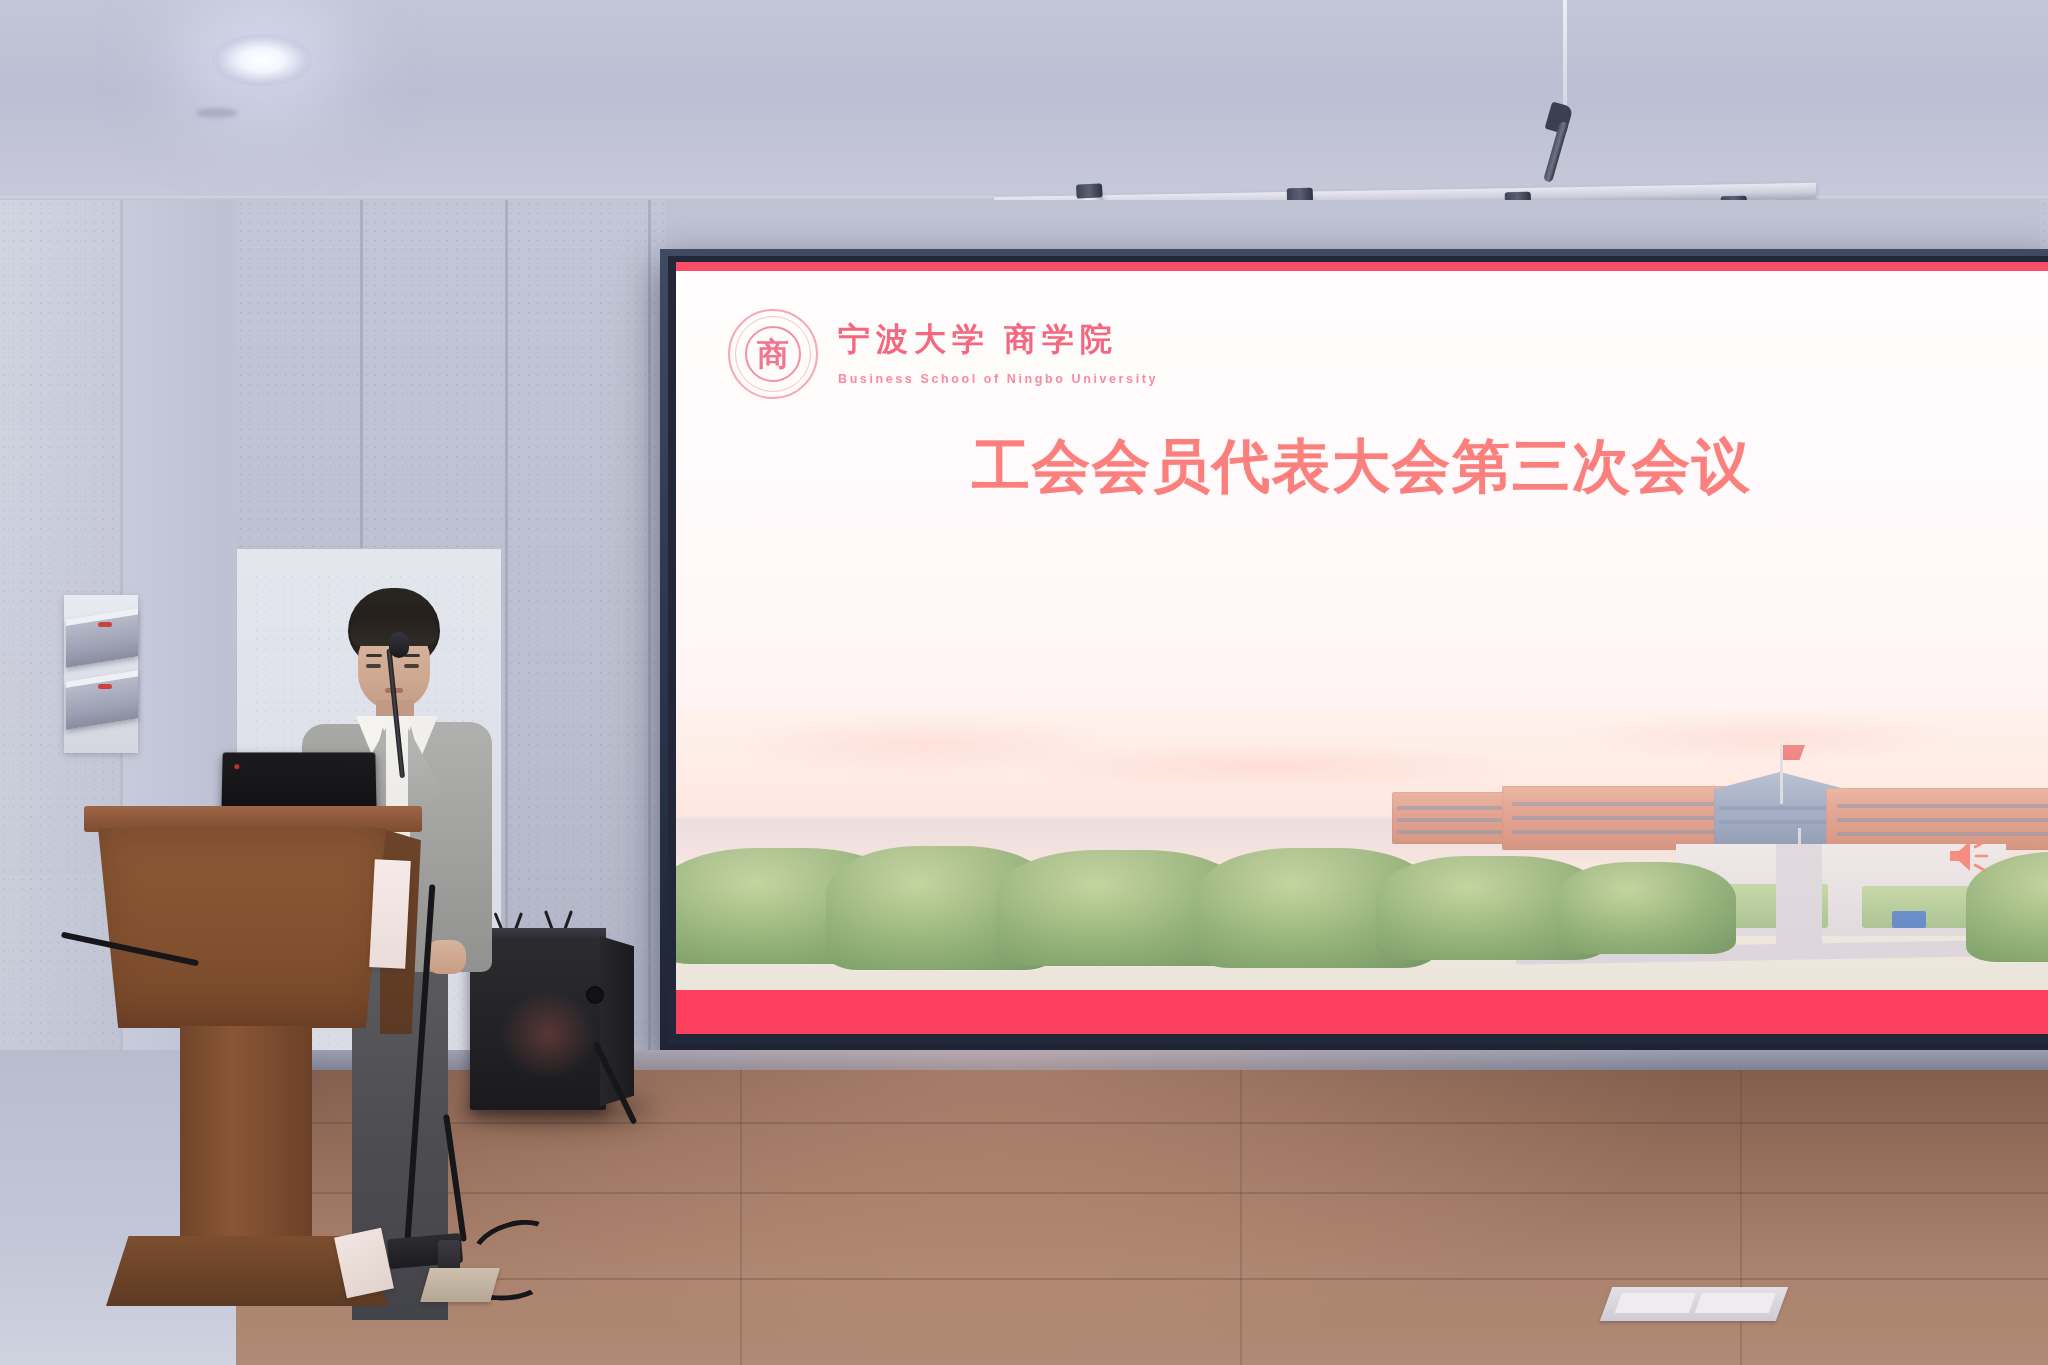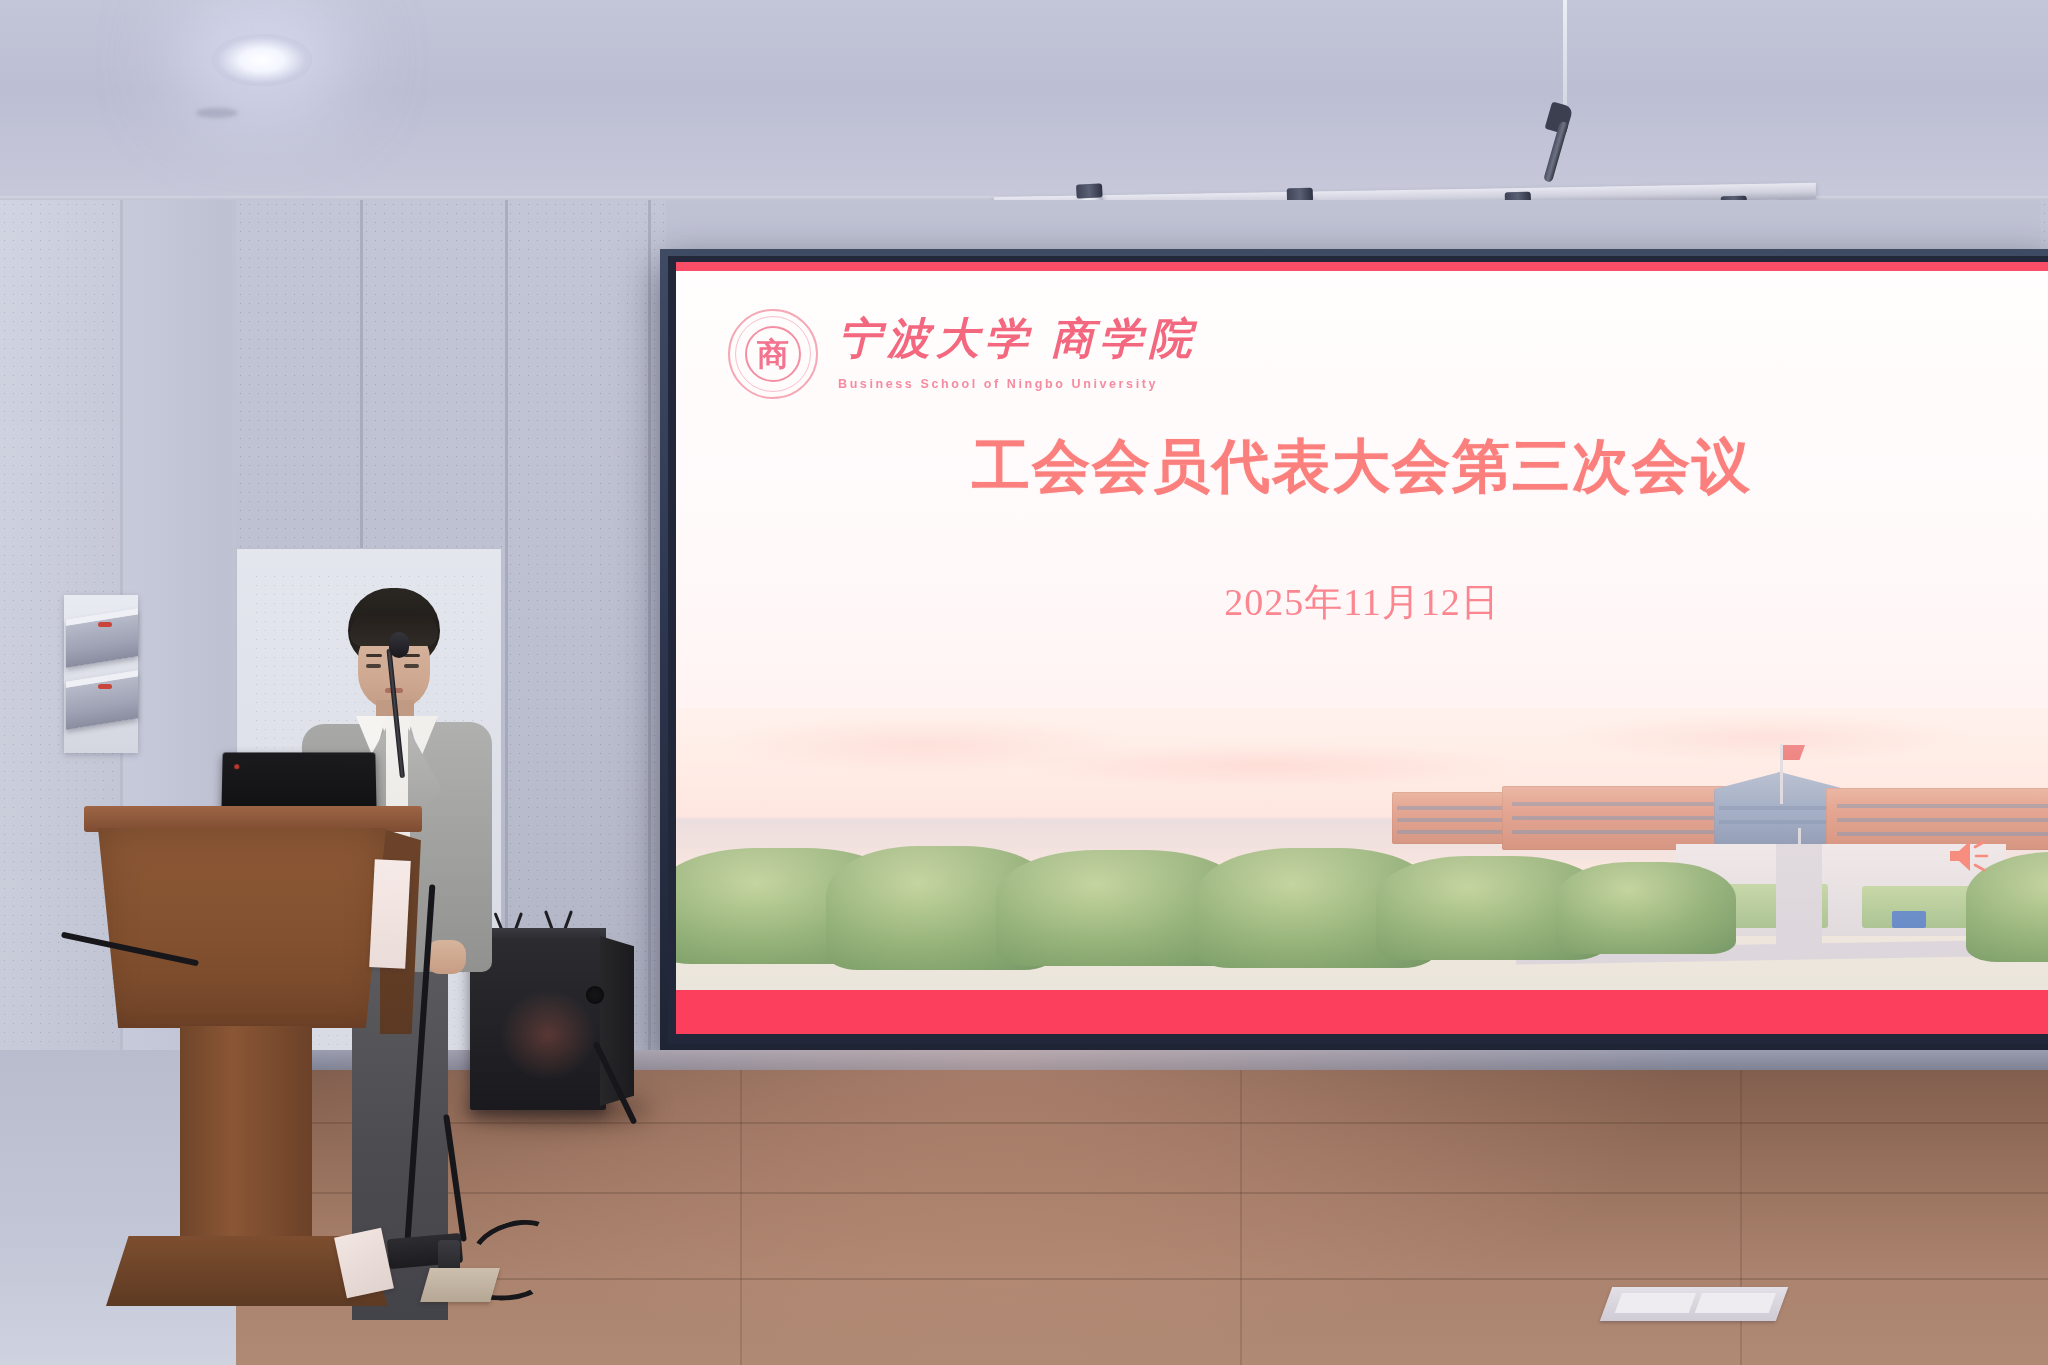--- a/index.html
+++ b/index.html
@@ -153,21 +153,21 @@
     position:absolute;left:15px;top:15px;width:52px;height:52px;border-radius:50%;
     border:2px solid #f48fa3;display:flex;align-items:center;justify-content:center;
     color:#f4738e;font-size:32px;font-weight:bold;line-height:1;
   }
   .seal-arc{
     position:absolute;inset:0;border-radius:50%;
     border:1px solid rgba(244,140,165,.55);
   }
   .logo-cn{
     font-family:"Liberation Serif","DejaVu Serif",serif;
-    font-size:43px;color:#f4687f;letter-spacing:6px;font-weight:600;line-height:1;font-style:italic;
+    font-size:32px;color:#f4687f;letter-spacing:6px;font-weight:600;line-height:1;
   }
   .logo-en{
     margin-top:17px;font-size:12.5px;color:#f68ba0;letter-spacing:2.6px;font-weight:bold;
   }
   
   .slide-title{
     position:absolute;left:0;right:0;top:158px;text-align:center;
     font-size:58px;font-weight:bold;color:#fa8c86;letter-spacing:2px;line-height:1.26;
     text-shadow:0 0 1px rgba(250,120,115,.5);
   }
@@ -438,21 +438,20 @@
           </div>
           <div>
             <div class="logo-cn">宁波大学 商学院</div>
             <div class="logo-en">Business School of Ningbo University</div>
           </div>
         </div>
 
         <div class="slide-title">
           <span class="l2">工会会员代表大会第三次会议</span>
         </div>
-        <div class="slide-date">2025年11月12日</div>
 
         <div class="campus">
           <div class="c-sky"></div>
           <div class="c-cloud" style="left:40px;top:6px;width:420px;height:60px;"></div>
           <div class="c-cloud" style="left:330px;top:34px;width:520px;height:46px;"></div>
           <div class="c-cloud" style="left:880px;top:4px;width:420px;height:50px;"></div>
 
           <div class="c-farcity"></div>
 
           <div class="c-bld" style="left:716px;bottom:146px;width:128px;height:52px;">

